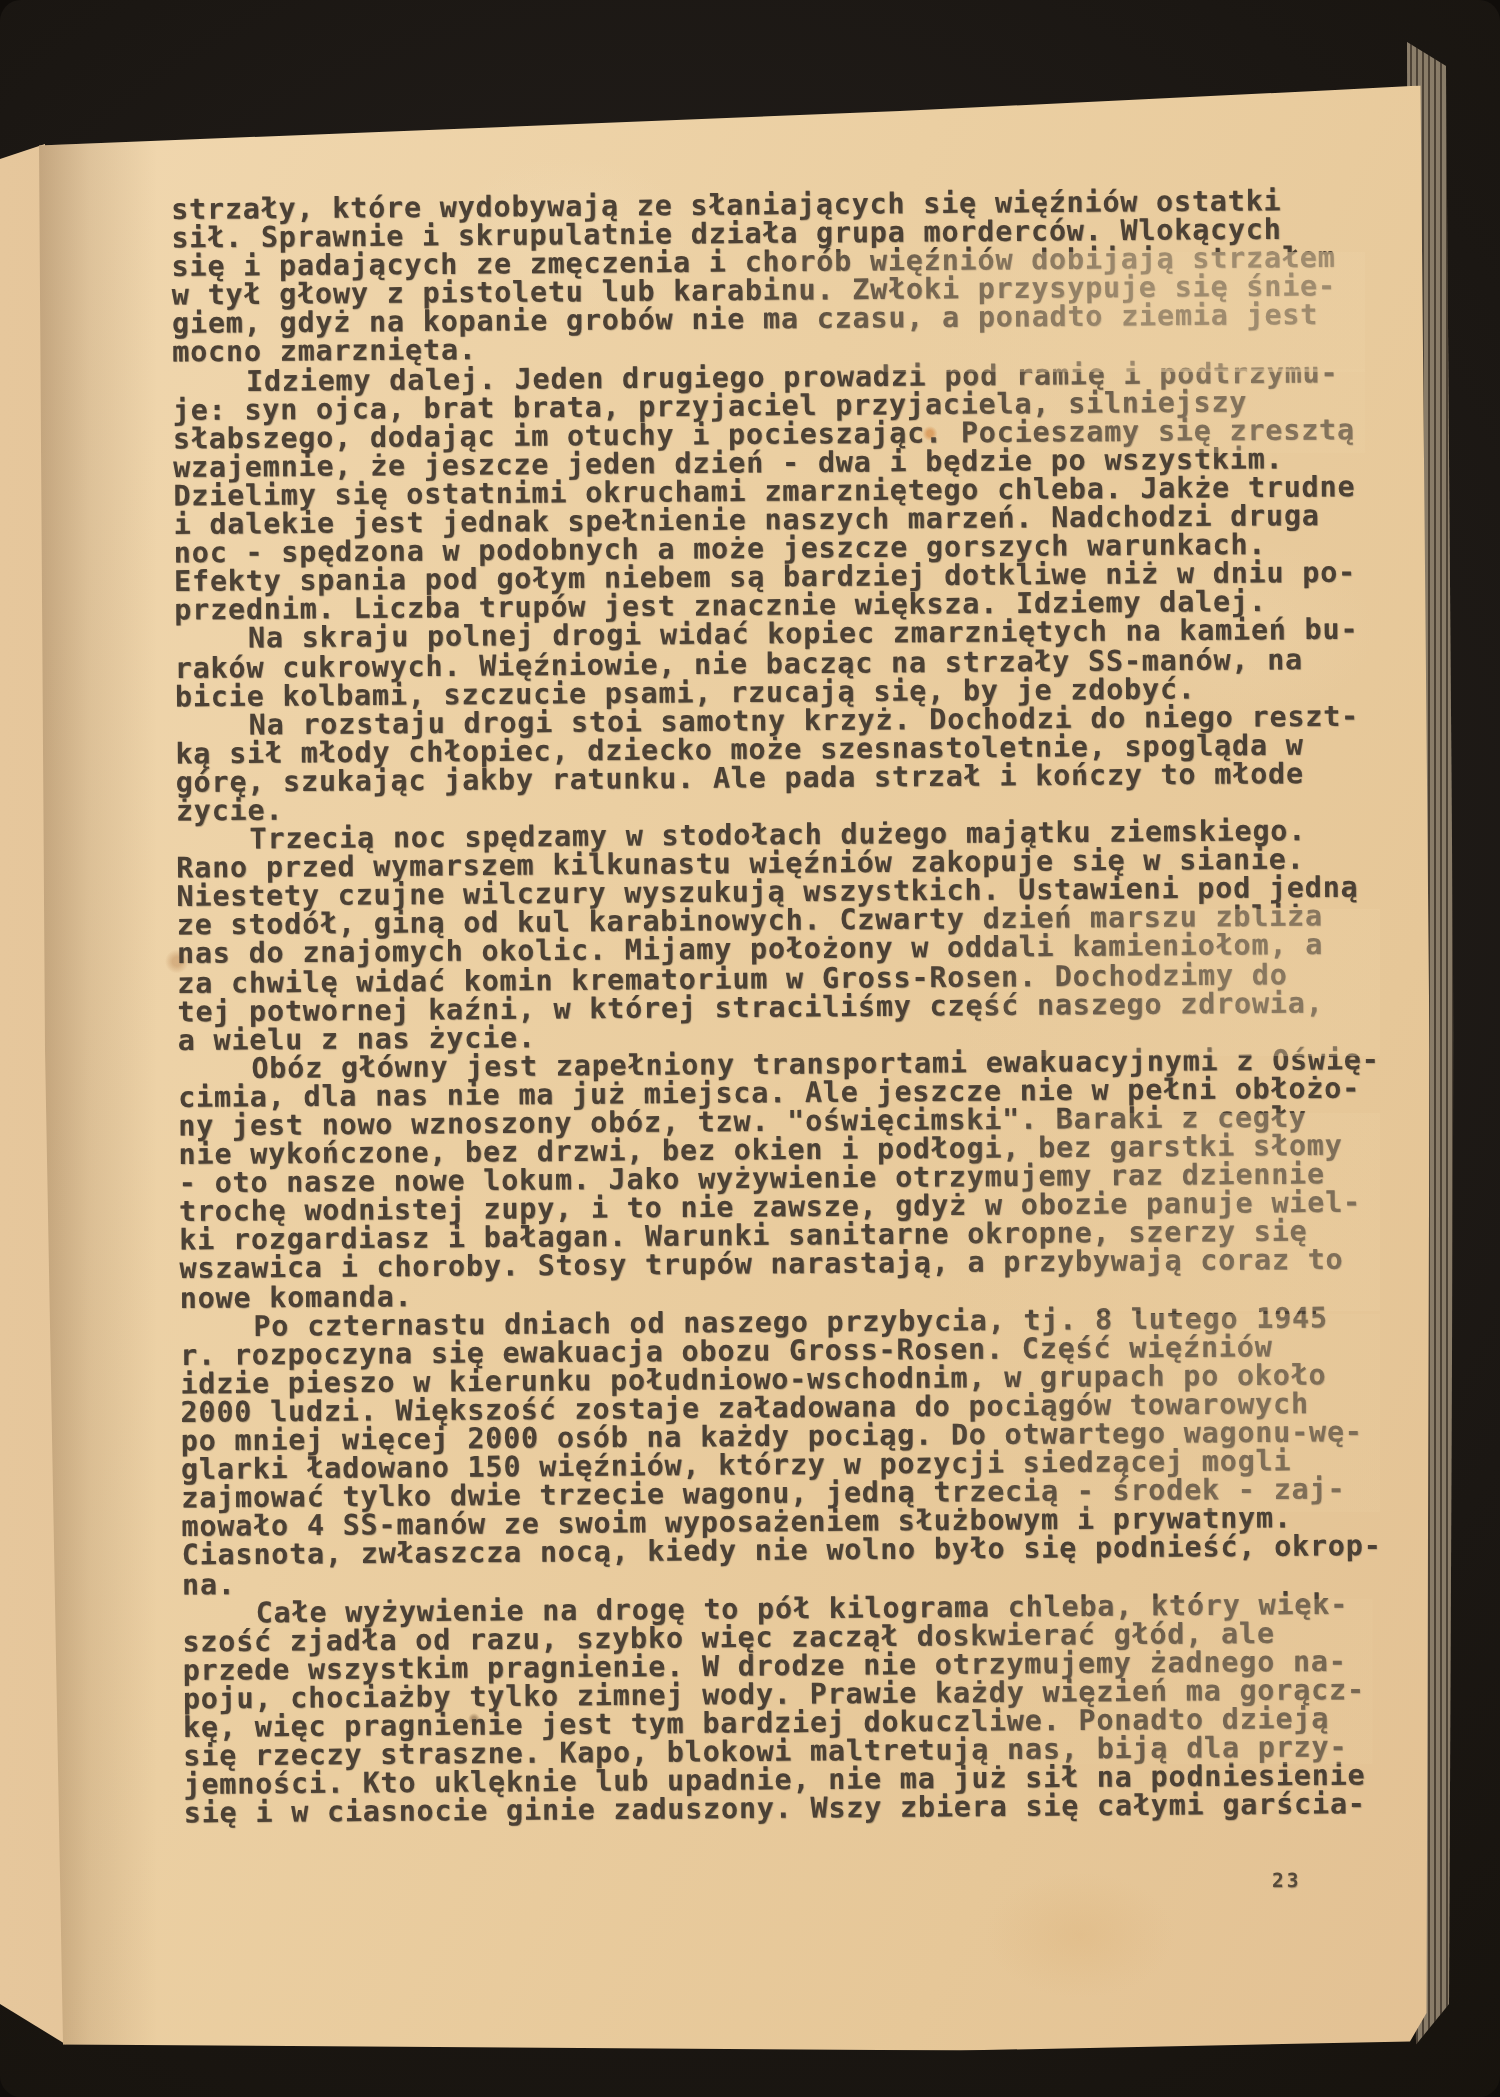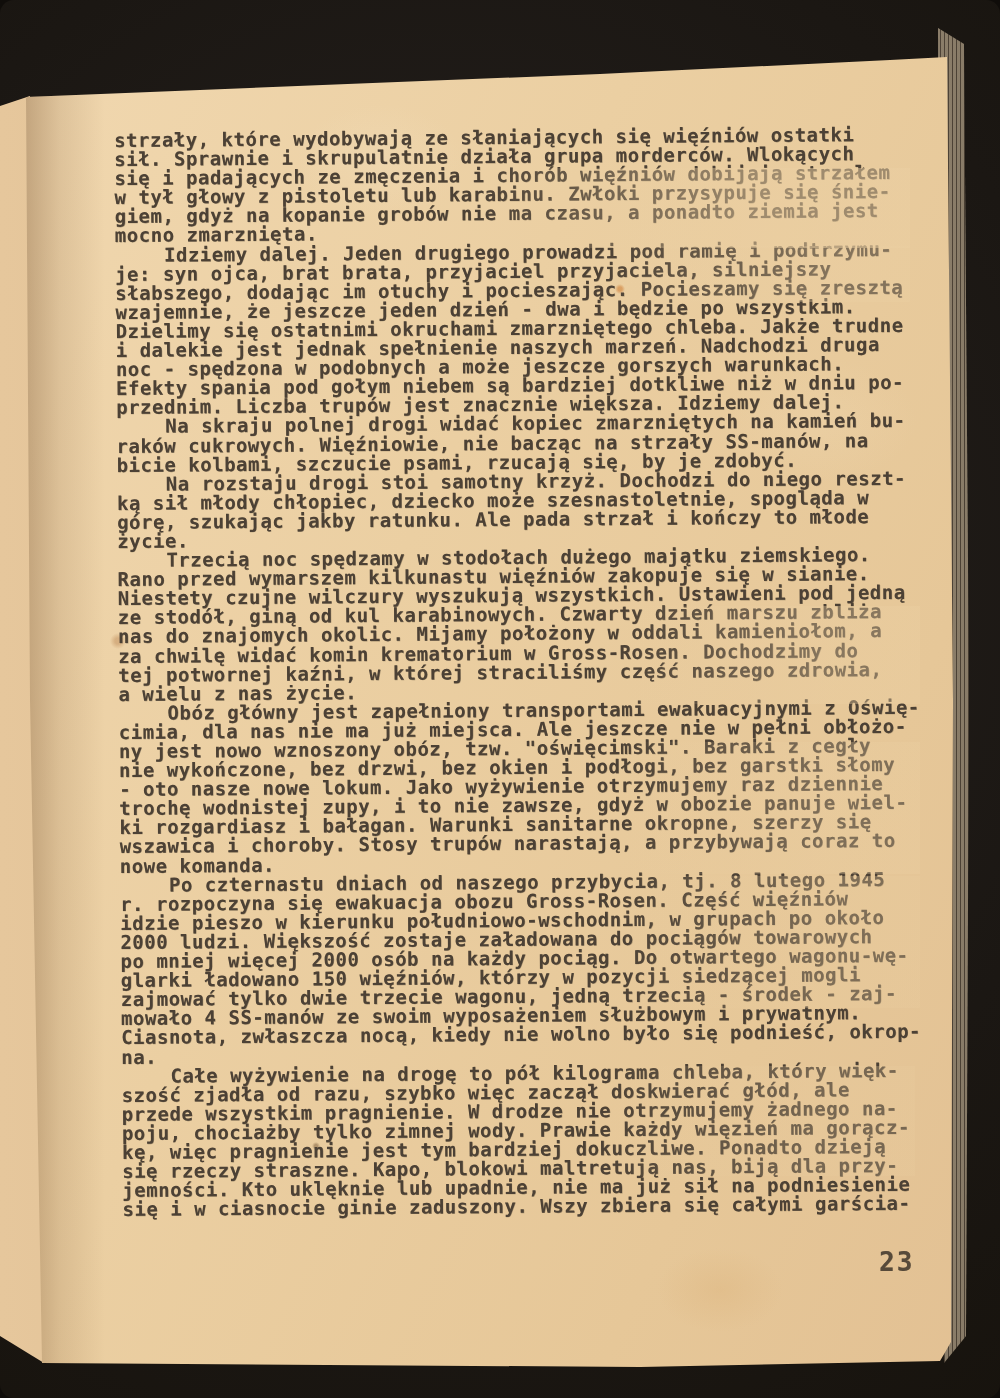--- a/index.html
+++ b/index.html
@@ -41,22 +41,22 @@
   .text-block{
     position:absolute;left:114px;top:131px;width:830px;
     transform:rotate(-0.45deg);transform-origin:0 0;
     color:#4c4135;font-size:19px;font-weight:bold;letter-spacing:0.5px;
     text-shadow:0.4px 0.4px 0.6px rgba(74,62,46,.45);
   }
   .para{margin:0;}
   .line{height:19.1px;line-height:19.1px;white-space:pre;}
   .para.indent .line:first-child{padding-left:49px;}
   .page-number{
-    position:absolute;left:879px;top:1247px;
-    color:#574a3a;font-size:26px;font-weight:bold;letter-spacing:2px;
+    position:absolute;left:848px;top:1247px;
+    color:#574a3a;font-size:13px;font-weight:bold;letter-spacing:2px;
     text-shadow:0.4px 0.4px 0.6px rgba(74,62,46,.4);
   }
   
   .fade{position:absolute;pointer-events:none;}
   .f1{left:480px;top:168px;width:430px;height:80px;
       background:linear-gradient(to right,rgba(235,207,162,0) 0%,rgba(235,207,162,.52) 65%);}
   .f2{left:600px;top:246px;width:310px;height:56px;
       background:linear-gradient(to right,rgba(235,207,162,0) 0%,rgba(235,207,162,.35) 70%);}
   .f3{left:620px;top:606px;width:300px;height:98px;
       background:linear-gradient(to right,rgba(235,207,162,0) 0%,rgba(235,207,162,.38) 70%);}

